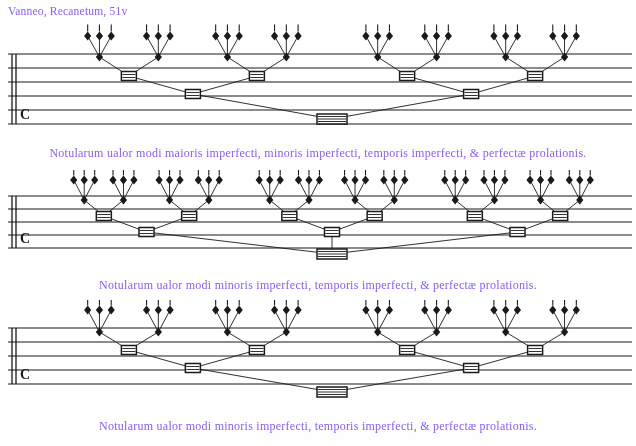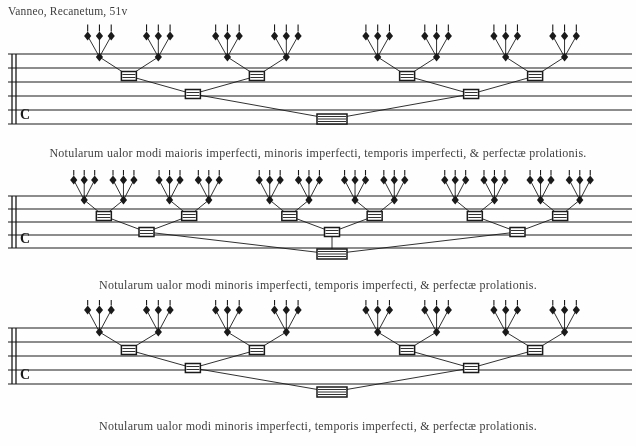--- a/index.html
+++ b/index.html
@@ -1,21 +1,21 @@
 <!DOCTYPE html>
 <html><head>
 <meta charset="utf-8">
 <style>
   html,body{margin:0;padding:0;background:#e8e8e8;}
   .page{
     position:relative;
     width:636px;height:446px;
     background:#fefefe;
     font-family:"Liberation Serif", serif;
-    color:#404040;
+    color:#8b5cf6;
     overflow:hidden;
     margin:0 auto;
   }
   .header{
     position:absolute;left:8px;top:5px;
     font-size:11.5px;letter-spacing:.2px;
   }
   .diagram-svg{position:absolute;left:0;display:block;}
   .caption{
     position:absolute;left:0;width:636px;

